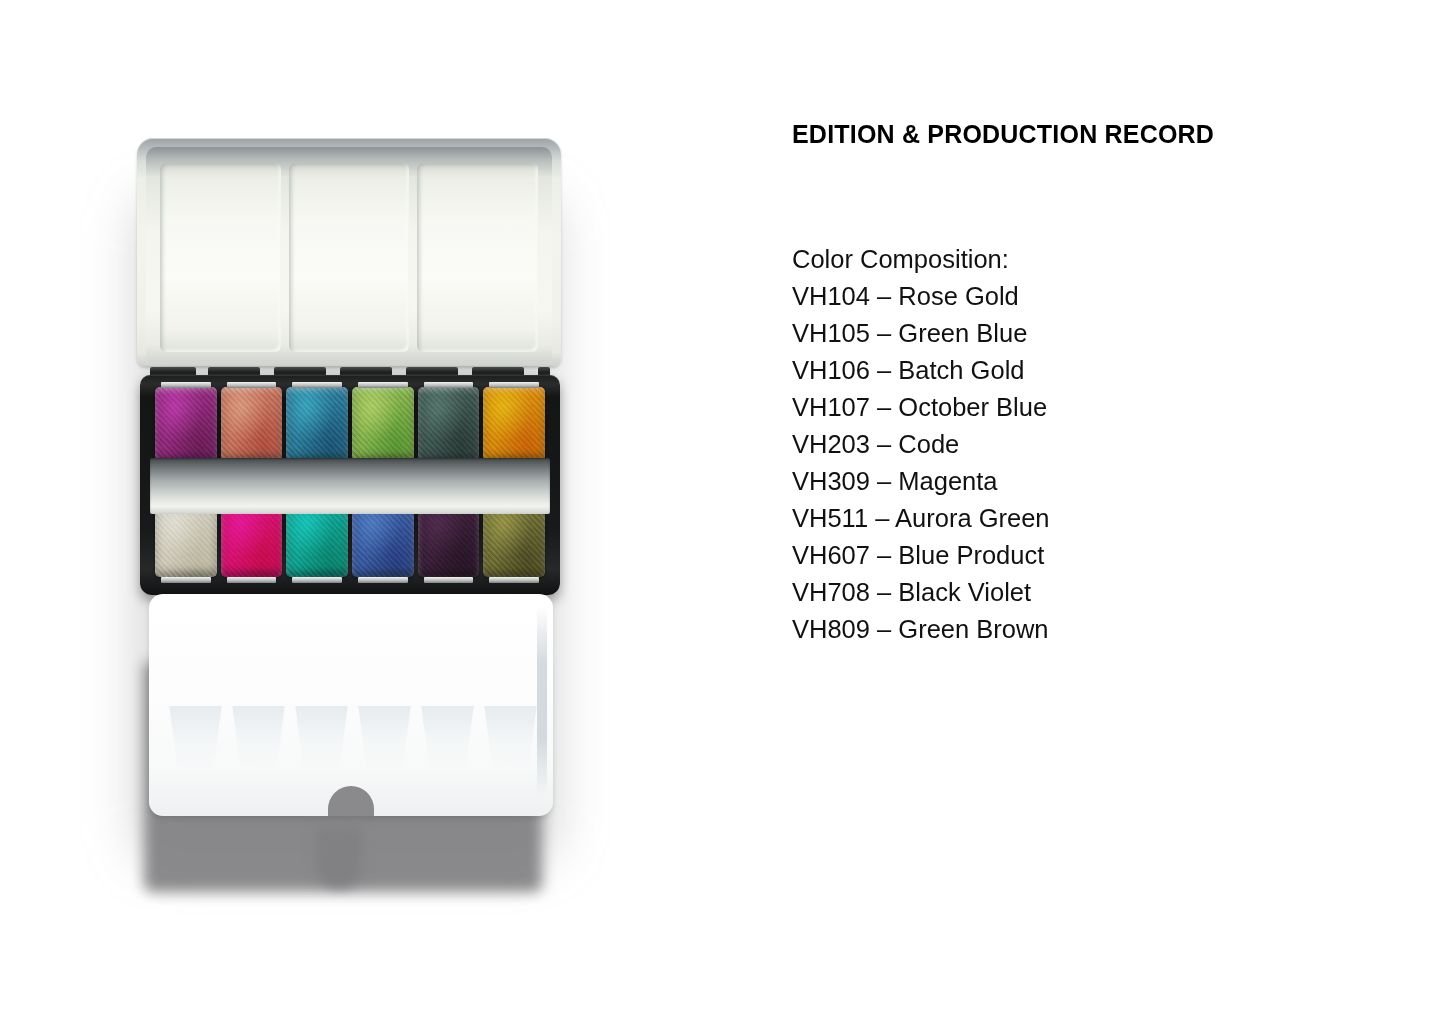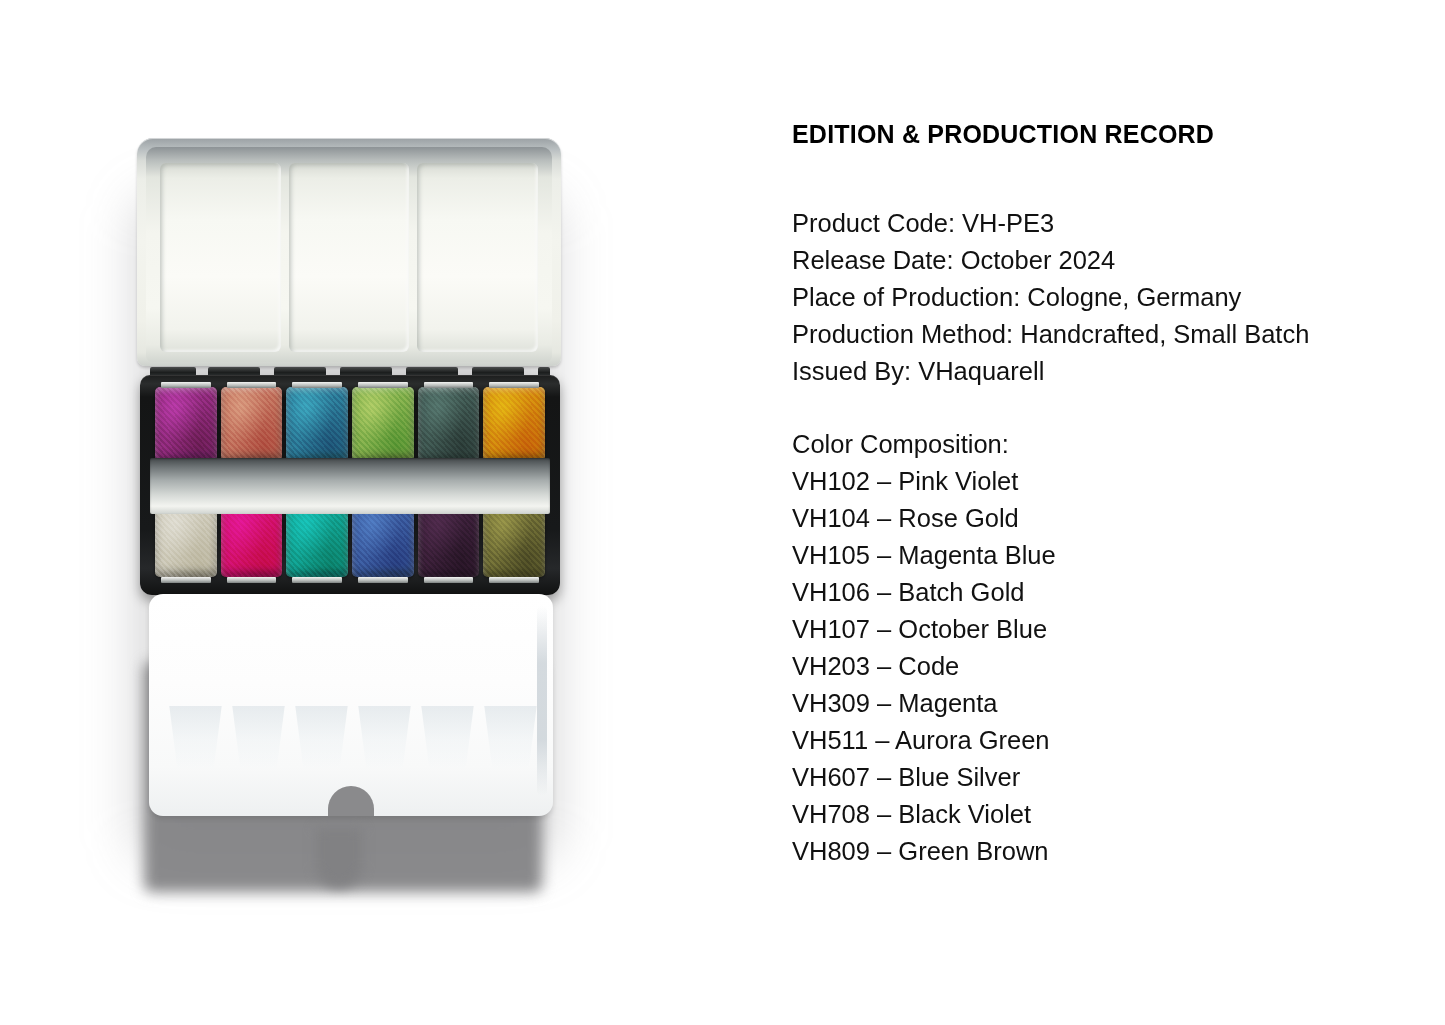--- a/index.html
+++ b/index.html
@@ -373,37 +373,29 @@
     <div class="flap-notch"></div>
   </div>
 
 </div>
 
 <div id="record-panel">
 
   <div class="record-title">EDITION &amp; PRODUCTION RECORD</div>
 
   <div class="record-body">
-    <div>
-        <div class="rec-line">Product Code: VH-PE3</div>
-        <div class="rec-line">Release Date: October 2024</div>
-        <div class="rec-line">Place of Production: Cologne, Germany</div>
-        <div class="rec-line">Production Method: Handcrafted, Small Batch</div>
-        <div class="rec-line">Issued By: VHaquarell</div>
-      </div>
     <div class="rec-gap"></div>
     <div class="rec-line">Color Composition:</div>
     <div>
-        <div class="rec-line">VH102 – Pink Violet</div>
         <div class="rec-line">VH104 – Rose Gold</div>
-        <div class="rec-line">VH105 – Magenta Blue</div>
+        <div class="rec-line">VH105 – Green Blue</div>
         <div class="rec-line">VH106 – Batch Gold</div>
         <div class="rec-line">VH107 – October Blue</div>
         <div class="rec-line">VH203 – Code</div>
         <div class="rec-line">VH309 – Magenta</div>
         <div class="rec-line">VH511 – Aurora Green</div>
-        <div class="rec-line">VH607 – Blue Silver</div>
+        <div class="rec-line">VH607 – Blue Product</div>
         <div class="rec-line">VH708 – Black Violet</div>
         <div class="rec-line">VH809 – Green Brown</div>
       </div>
   </div>
 
 </div>
 
 </body></html>

